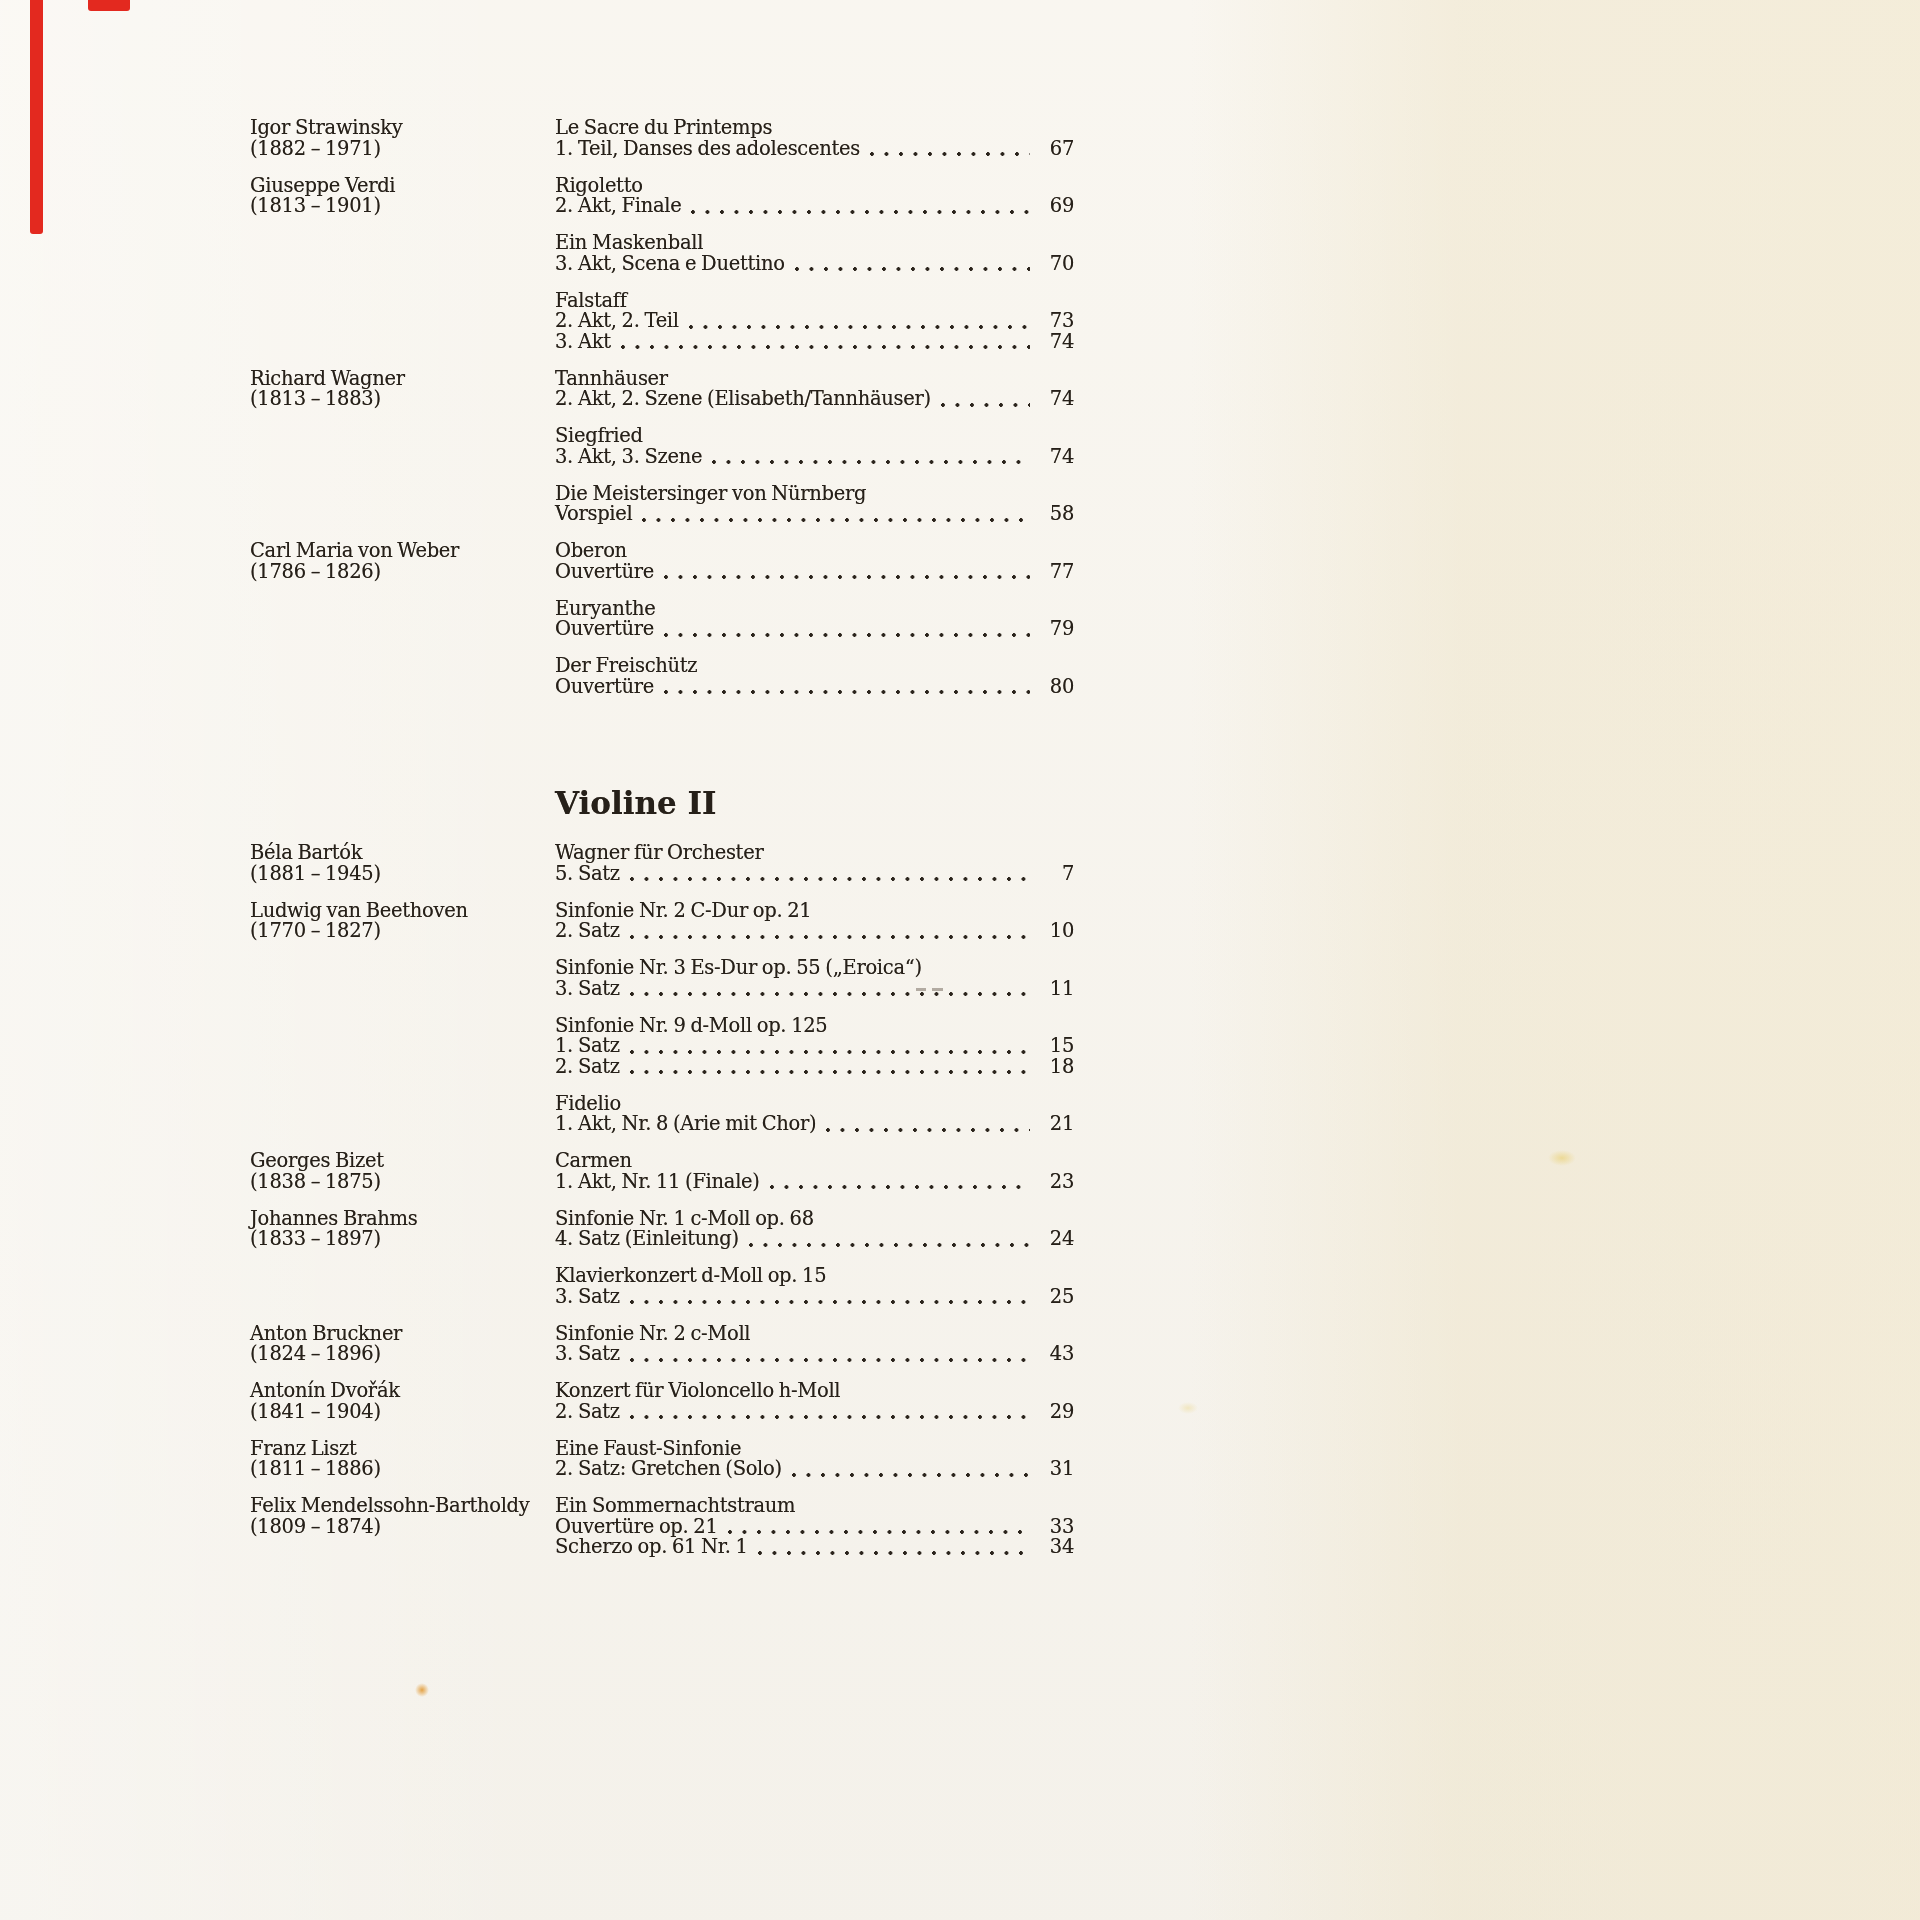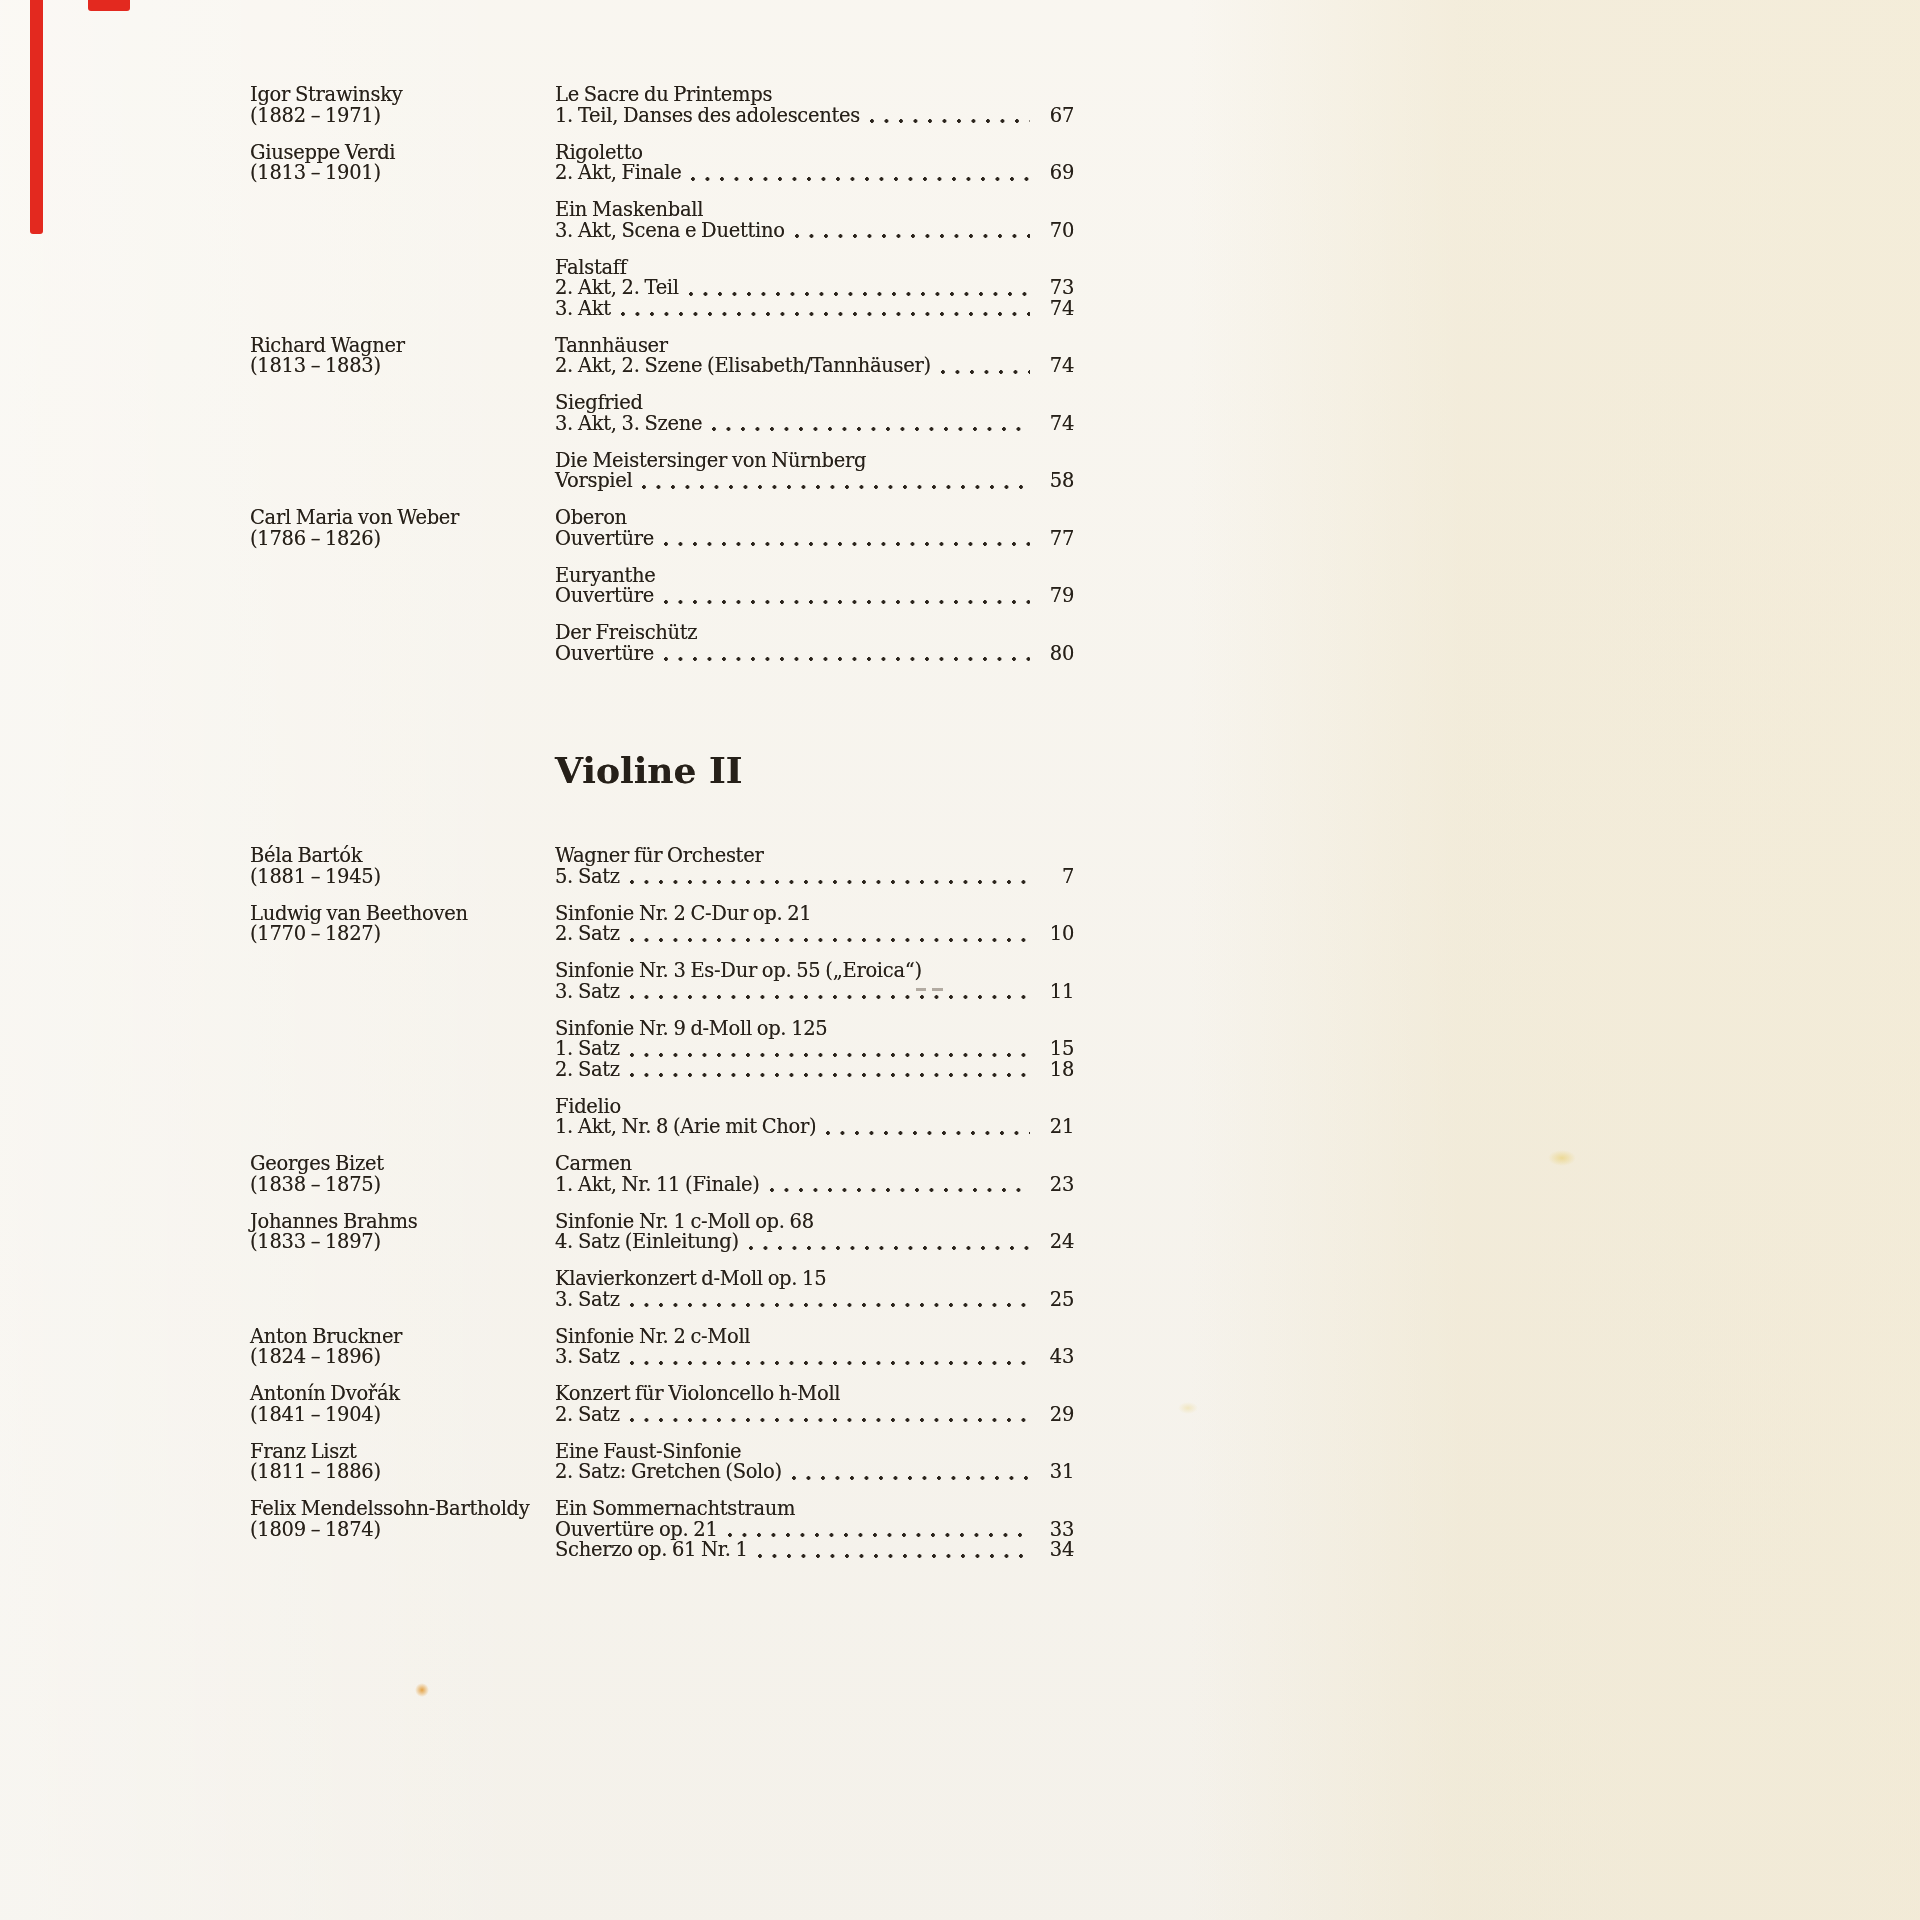--- a/index.html
+++ b/index.html
@@ -12,21 +12,21 @@
       linear-gradient(90deg, rgba(235,223,189,0) 62%, rgba(235,223,189,0.40) 76%, rgba(240,229,199,0.55) 100%),
       linear-gradient(180deg, rgba(255,255,255,0.12) 0%, rgba(0,0,0,0.015) 100%),
       #f8f5ee;
     font-family:"DejaVu Serif","Liberation Serif",serif;
     color:#262019;
   }
   .toc{
     position:absolute;
     left:250px; top:0;
     width:824px;
-    padding-top:85px;
+    padding-top:118px;
   }
   .entry{
     display:grid;
     grid-template-columns:305px 1fr;
     margin-bottom:16.5px;
     font-size:19.5px;
     line-height:20.5px;
     letter-spacing:-0.3px;
     word-spacing:-1px;
     text-shadow:0 0 0.5px rgba(45,35,22,0.55);
@@ -39,26 +39,26 @@
   .dots{flex:1 1 auto; min-width:12px; position:relative; height:20.5px;}
   .dots::after{
     content:"";
     position:absolute; left:10px; right:8px; bottom:3px; height:4px;
     background-image:radial-gradient(circle at 2px 2px, #2b241c 1.7px, rgba(0,0,0,0) 2.1px);
     background-size:14.5px 4px;
     background-repeat:repeat-x;
   }
   .pagenum{flex:0 0 36px; text-align:right;}
   h1.section-heading{
-    font-size:36px;
+    font-size:31px;
     line-height:48px;
     font-weight:bold;
     letter-spacing:0;
     word-spacing:0;
-    margin:82px 0 52px 305px;
+    margin:82px 0 16px 305px;
     text-shadow:0 0 0.6px rgba(45,35,22,0.6);
   }
   
   .red-vert{position:absolute; left:30px; top:0; width:13px; height:234px; border-radius:0 0 3px 3px;}
   .red-dash{position:absolute; left:88px; top:0; width:42px; height:11px; border-radius:0 0 3px 3px;}
   .speck-yellow{position:absolute; left:1548px; top:1150px; width:28px; height:16px;
     background:radial-gradient(ellipse at center, rgba(232,203,96,0.55), rgba(232,203,96,0) 70%);}
   .speck-orange{position:absolute; left:415px; top:1683px; width:14px; height:14px;
     background:radial-gradient(circle at center, rgba(224,148,40,0.85), rgba(224,148,40,0) 70%);}
   .speck-soft{position:absolute; left:1178px; top:1402px; width:20px; height:12px;

